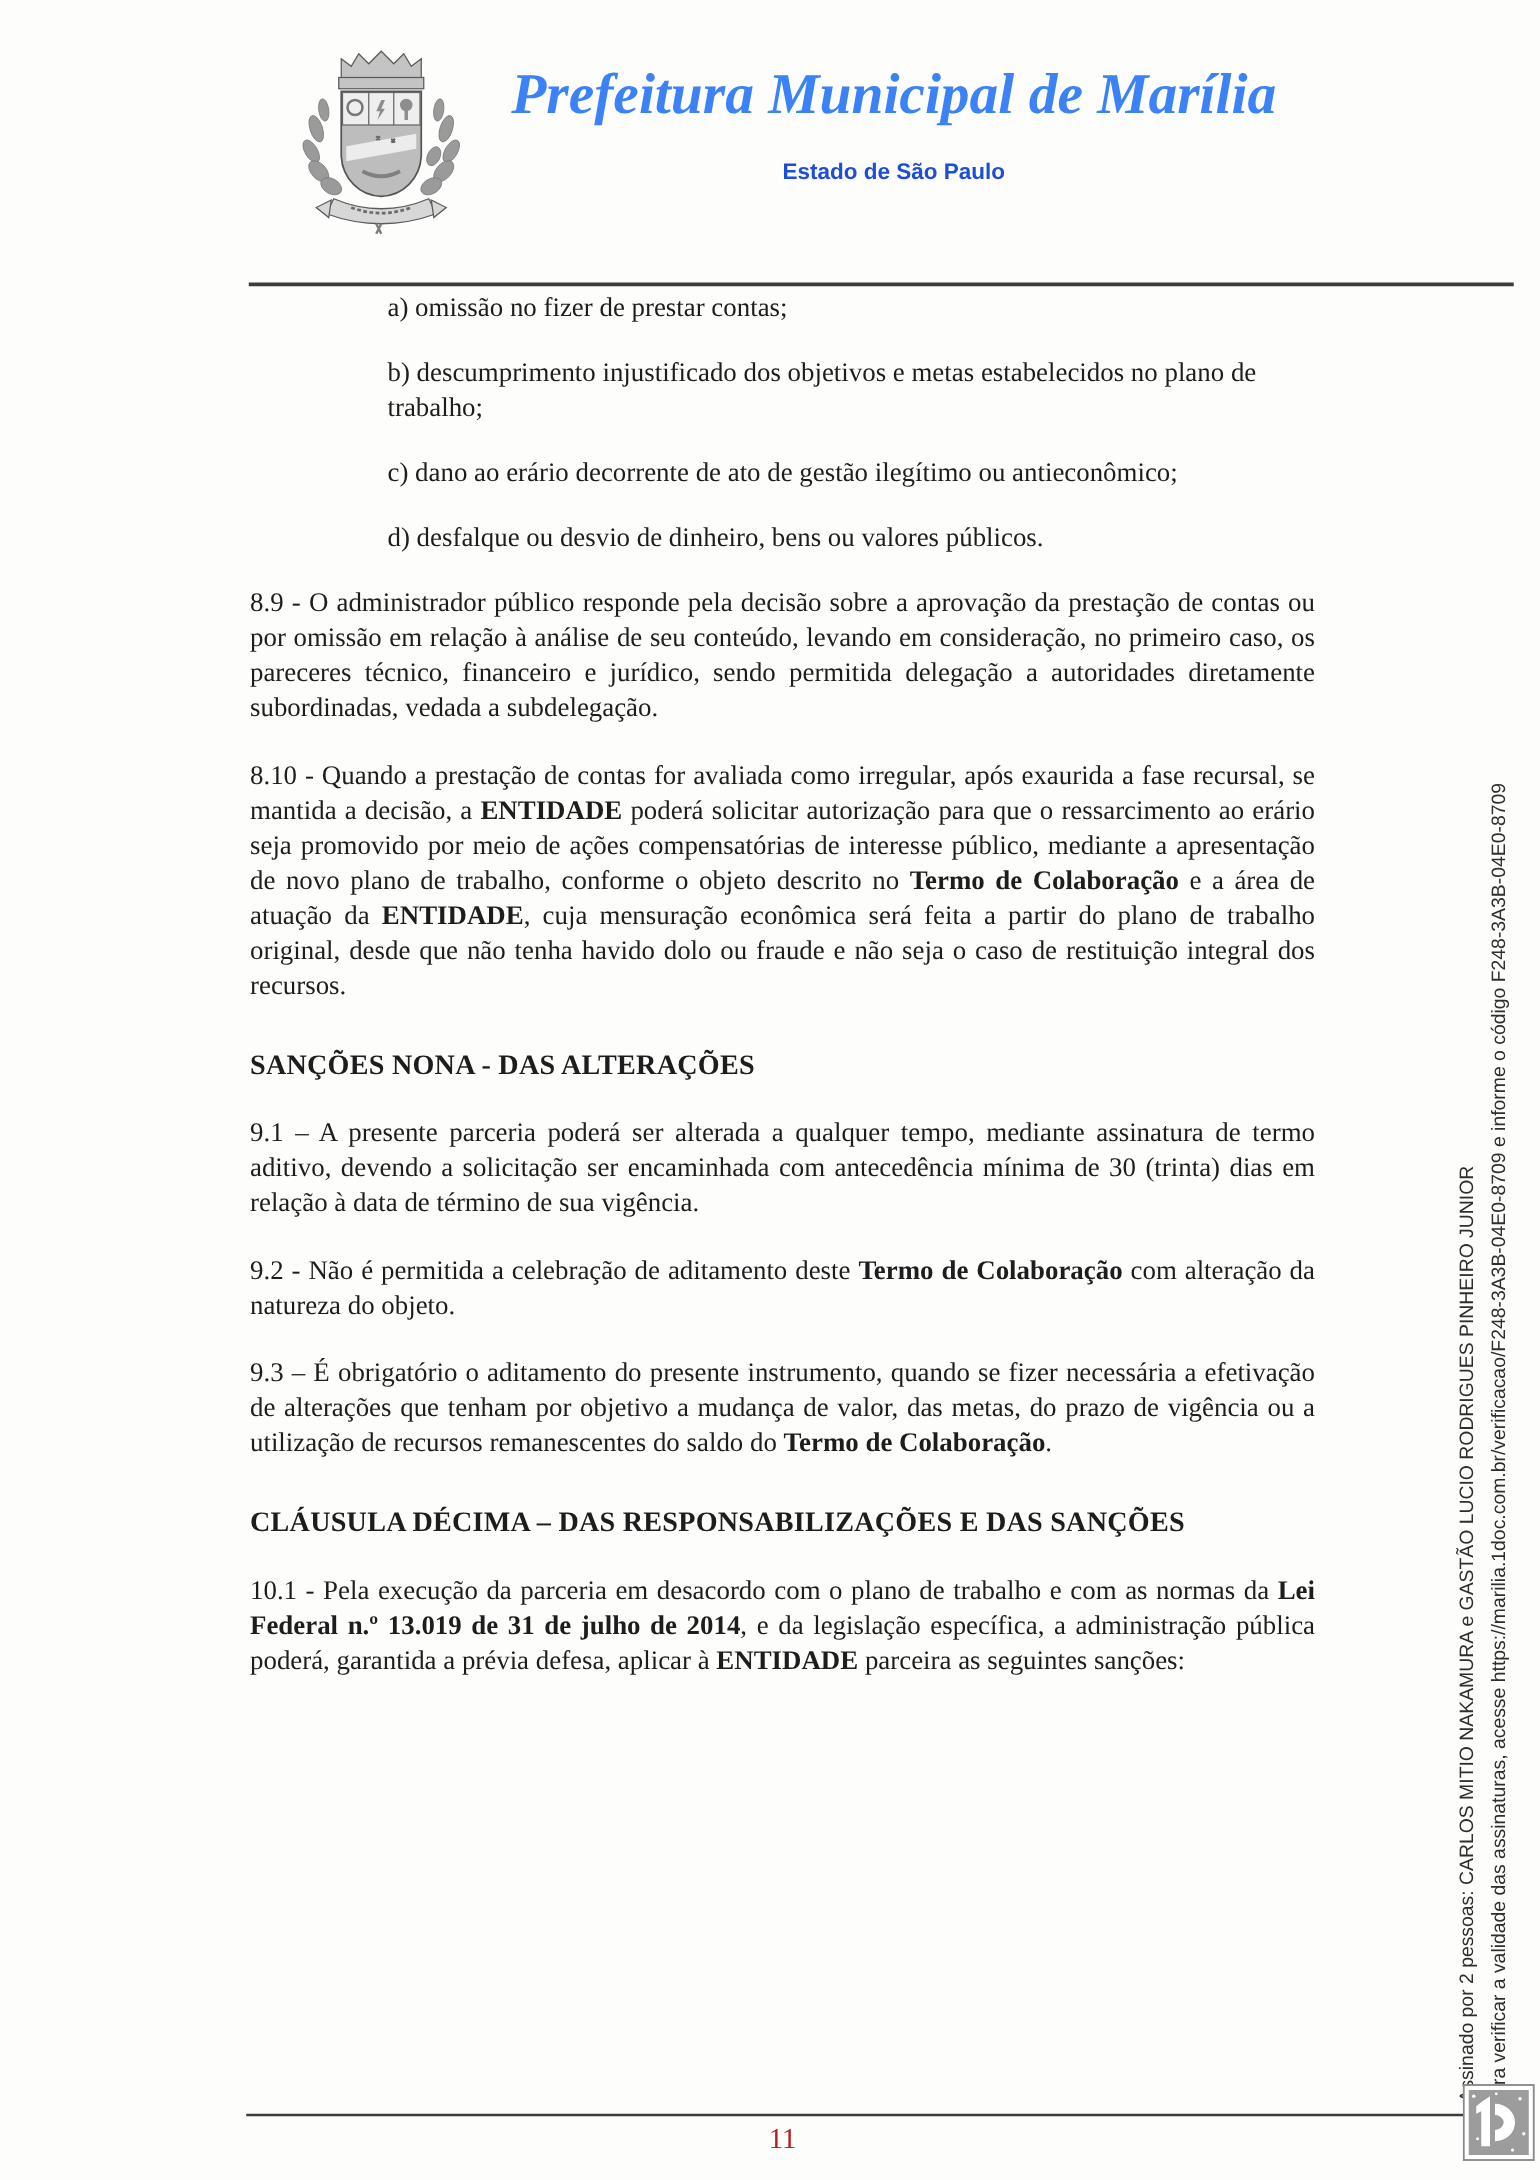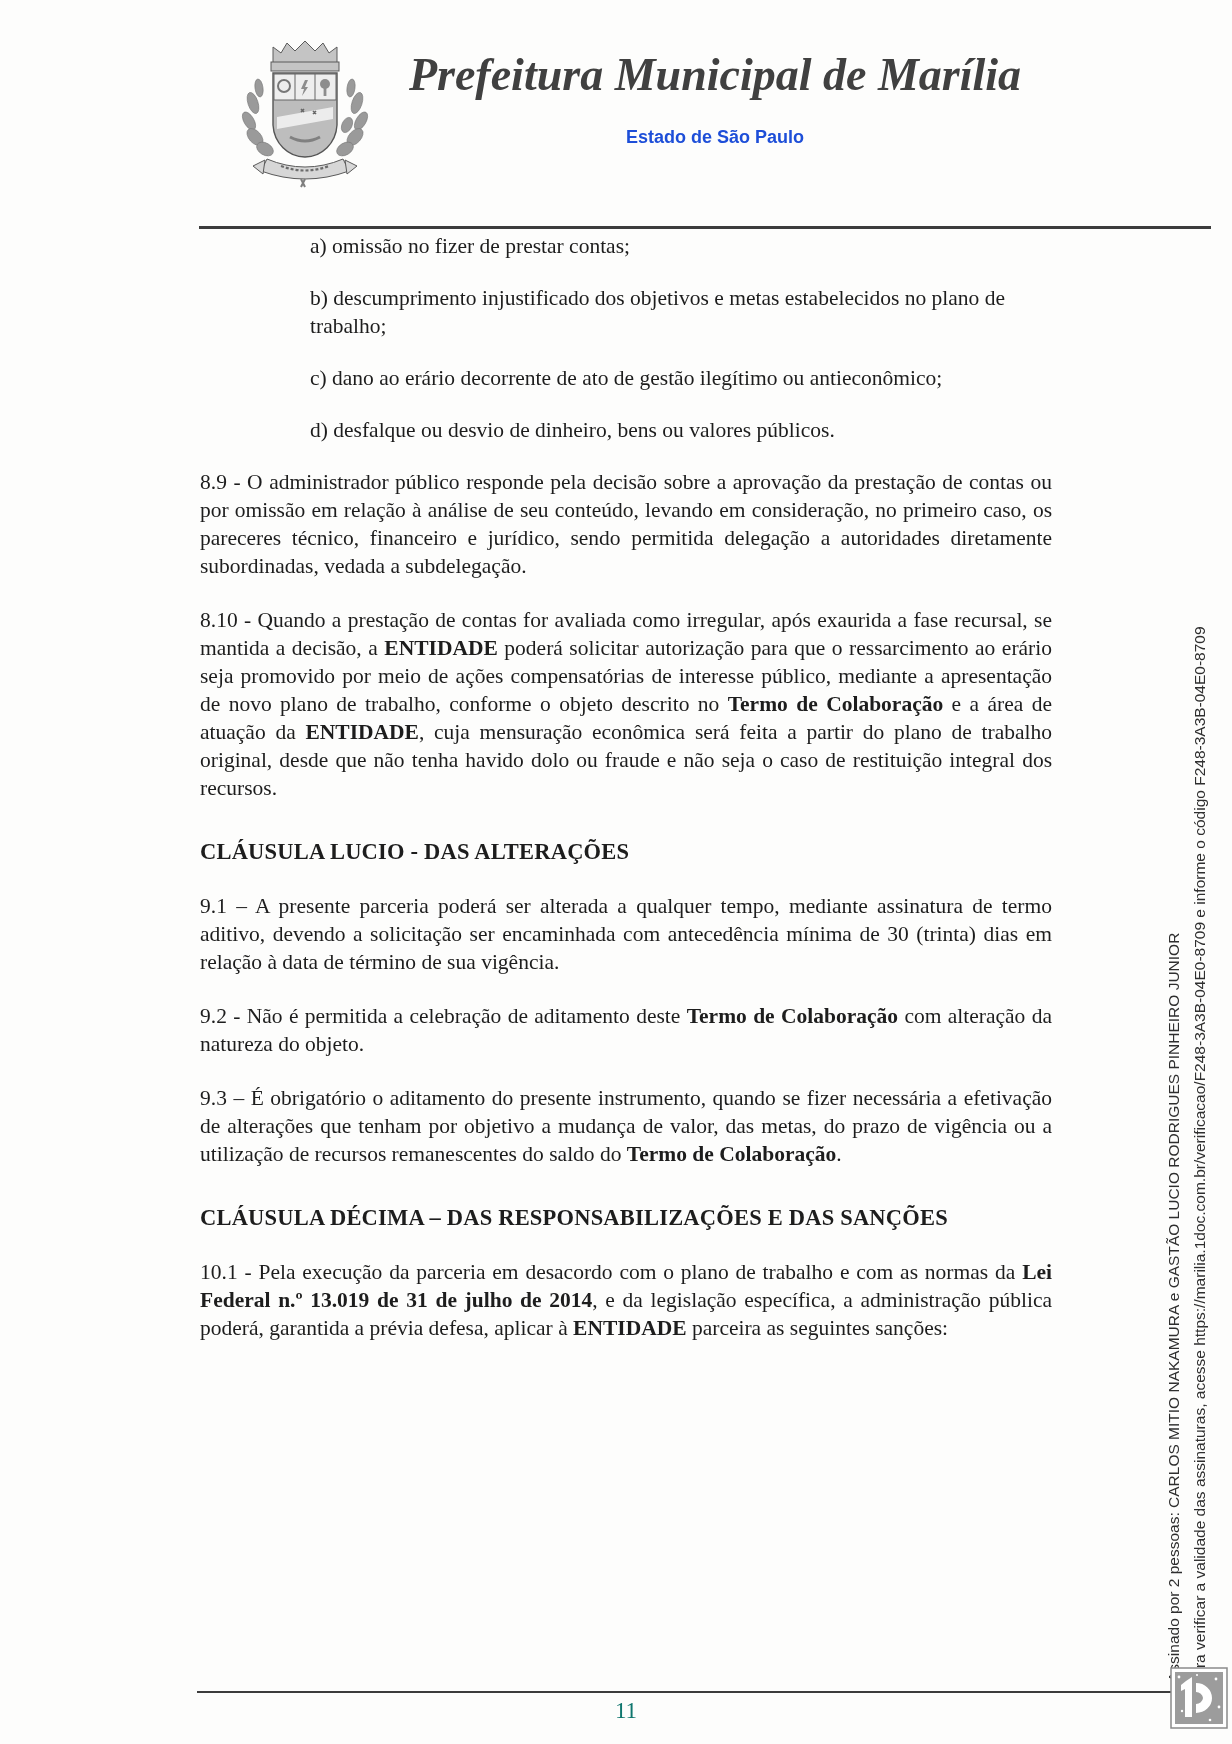--- a/index.html
+++ b/index.html
@@ -11,21 +11,21 @@
     color:#1d1d1d;
     font-family:"Liberation Serif", serif;
     overflow:hidden;
     box-shadow:0 0 8px rgba(0,0,0,.25);
   }
   
   .crest{position:absolute;left:235px;top:32px;width:140px;height:162px;}
   .hgroup{position:absolute;left:390px;top:48px;width:650px;text-align:center;}
   .title{
     font-size:46px;font-weight:bold;font-style:italic;
-    letter-spacing:0px;white-space:nowrap;color:#404040;
+    letter-spacing:0px;white-space:nowrap;color:#3b82f6;
   }
   .subtitle{
     margin-top:26px;
     font-family:"Liberation Sans", sans-serif;
     font-size:18px;font-weight:bold;color:#1d4ed8;
   }
   .rule{position:absolute;background:#3c3c3c;}
   .rule.top{left:199px;top:226px;width:1012px;height:3px;}
   .rule.bottom{left:197px;top:1691px;width:976px;height:2px;}
   
@@ -38,21 +38,21 @@
   p.indent2{padding-left:110px;padding-right:4px;margin-bottom:24px;text-align:left;}
   p.body{margin-bottom:26px;}
   p.heading{
     font-weight:bold;font-size:22.5px;letter-spacing:.2px;
     margin-top:36px;margin-bottom:26px;text-align:left;
   }
   span.b{font-weight:bold;}
   
   .pageno{
     position:absolute;left:200px;top:1698px;width:852px;
-    text-align:center;font-size:23px;color:#0f766e;
+    text-align:center;font-size:23px;color:#b91c1c;
   }
   
   .vtext{
     position:absolute;
     font-family:"Liberation Sans", sans-serif;
     font-size:15.5px;color:#2e2e2e;
     white-space:nowrap;
     transform-origin:0 0;
     transform:rotate(-90deg);
   }
@@ -118,21 +118,21 @@
 
   <div class="rule top"></div>
 
   <main>
       <p class="indent2"><span>a) omissão no fizer de prestar contas;</span></p>
       <p class="indent2"><span>b) descumprimento injustificado dos objetivos e metas estabelecidos no plano de trabalho;</span></p>
       <p class="indent2"><span>c) dano ao erário decorrente de ato de gestão ilegítimo ou antieconômico;</span></p>
       <p class="indent2"><span>d) desfalque ou desvio de dinheiro, bens ou valores públicos.</span></p>
       <p class="body"><span>8.9 - O administrador público responde pela decisão sobre a aprovação da prestação de contas ou por omissão em relação à análise de seu conteúdo, levando em consideração, no primeiro caso, os pareceres técnico, financeiro e jurídico, sendo permitida delegação a autoridades diretamente subordinadas, vedada a subdelegação.</span></p>
       <p class="body"><span>8.10 - Quando a prestação de contas for avaliada como irregular, após exaurida a fase recursal, se mantida a decisão, a </span><span class="b">ENTIDADE</span><span> poderá solicitar autorização para que o ressarcimento ao erário seja promovido por meio de ações compensatórias de interesse público, mediante a apresentação de novo plano de trabalho, conforme o objeto descrito no </span><span class="b">Termo de Colaboração</span><span> e a área de atuação da </span><span class="b">ENTIDADE</span><span>, cuja mensuração econômica será feita a partir do plano de trabalho original, desde que não tenha havido dolo ou fraude e não seja o caso de restituição integral dos recursos.</span></p>
-      <p class="heading"><span class="b">CLÁUSULA LUCIO - DAS ALTERAÇÕES</span></p>
+      <p class="heading"><span class="b">SANÇÕES NONA - DAS ALTERAÇÕES</span></p>
       <p class="body"><span>9.1 – A presente parceria poderá ser alterada a qualquer tempo, mediante assinatura de termo aditivo, devendo a solicitação ser encaminhada com antecedência mínima de 30 (trinta) dias em relação à data de término de sua vigência.</span></p>
       <p class="body"><span>9.2 - Não é permitida a celebração de aditamento deste </span><span class="b">Termo de Colaboração</span><span> com alteração da natureza do objeto.</span></p>
       <p class="body"><span>9.3 – É obrigatório o aditamento do presente instrumento, quando se fizer necessária a efetivação de alterações que tenham por objetivo a mudança de valor, das metas, do prazo de vigência ou a utilização de recursos remanescentes do saldo do </span><span class="b">Termo de Colaboração</span><span>.</span></p>
       <p class="heading"><span class="b">CLÁUSULA DÉCIMA – DAS RESPONSABILIZAÇÕES E DAS SANÇÕES</span></p>
       <p class="body"><span>10.1 - Pela execução da parceria em desacordo com o plano de trabalho e com as normas da </span><span class="b">Lei Federal n.º 13.019 de 31 de julho de 2014</span><span>, e da legislação específica, a administração pública poderá, garantida a prévia defesa, aplicar à </span><span class="b">ENTIDADE</span><span> parceira as seguintes sanções:</span></p>
     </main>
 
   <div class="rule bottom"></div>
   <div class="pageno">11</div>
 

